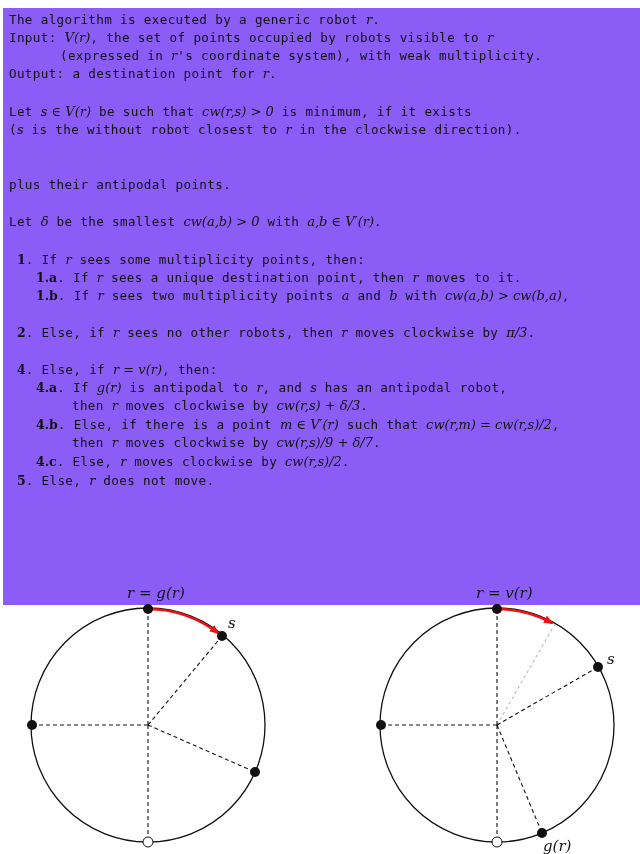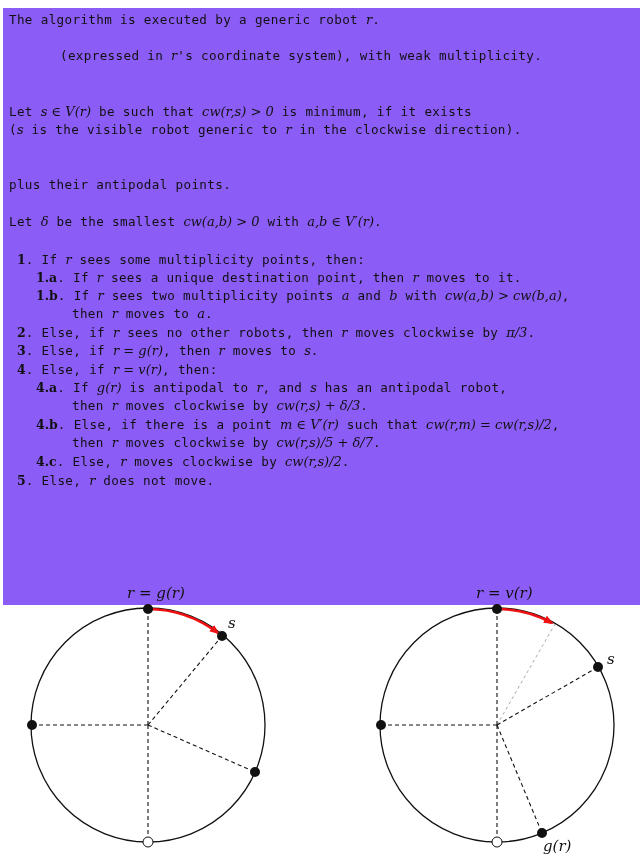--- a/index.html
+++ b/index.html
@@ -15,54 +15,54 @@
 </style>
 </head>
 <body>
 
 <div class="caption-cut"></div>
 
 <div class="algo-box">
 
   <div class="line" style="top:3px"><span>The algorithm is executed by a generic robot</span> <span class="m">r</span>.</div>
 
+  <div class="line" style="top:21px"><span>Input:</span> <span class="m">V(r)</span><span>, the set of points occupied by robots visible to</span> <span class="m">r</span></div>
 
   <div class="line" style="top:39px; left:57px"><span>(expressed in</span> <span class="m">r</span><span>'s coordinate system), with weak multiplicity.</span></div>
 
+  <div class="line" style="top:57px"><span>Output:</span> <span>a destination point for</span> <span class="m">r</span>.</div>
 
   <div class="line" style="top:95px"><span>Let</span> <span class="m">s ∈ V(r)</span> <span>be such that</span> <span class="m">cw(r,s) &gt; 0</span> <span>is minimum, if it exists</span></div>
 
-  <div class="line" style="top:113px"><span>(</span><span class="m">s</span> <span>is the visible robot generic to</span> <span class="m">r</span> <span>in the clockwise direction).</span></div>
+  <div class="line" style="top:113px"><span>(</span><span class="m">s</span> <span>is the without robot closest to</span> <span class="m">r</span> <span>in the clockwise direction).</span></div>
 
 
   <div class="line" style="top:168px"><span>plus their antipodal points.</span></div>
 
   <div class="line" style="top:205px"><span>Let</span> <span class="m">δ</span> <span>be the smallest</span> <span class="m">cw(a,b) &gt; 0</span> <span>with</span> <span class="m">a,b ∈ V′(r)</span>.</div>
 
   <div class="line" style="top:243px; left:14px"><span class="num">1</span>. <span>If</span> <span class="m">r</span> <span>sees some multiplicity points, then:</span></div>
 
   <div class="line" style="top:261px; left:33px"><span class="num">1.a</span>. <span>If</span> <span class="m">r</span> <span>sees a unique destination point, then</span> <span class="m">r</span> <span>moves to it.</span></div>
 
   <div class="line" style="top:279px; left:33px"><span class="num">1.b</span>. <span>If</span> <span class="m">r</span> <span>sees two multiplicity points</span> <span class="m">a</span> <span>and</span> <span class="m">b</span> <span>with</span> <span class="m">cw(a,b) &gt; cw(b,a)</span>,</div>
 
-  <div class="line" style="top:297px; left:69px"><span>then</span> <span class="m">r</span> <span>moves to</span> <span class="m">a</span>.</div>
 
   <div class="line" style="top:316px; left:14px"><span class="num">2</span>. <span>Else, if</span> <span class="m">r</span> <span>sees no other robots, then</span> <span class="m">r</span> <span>moves clockwise by</span> <span class="m">π/3</span>.</div>
 
-  <div class="line" style="top:334px; left:14px"><span class="num">3</span>. <span>Else, if</span> <span class="m">r = g(r)</span><span>, then</span> <span class="m">r</span> <span>moves to</span> <span class="m">s</span>.</div>
 
   <div class="line" style="top:353px; left:14px"><span class="num">4</span>. <span>Else, if</span> <span class="m">r = v(r)</span><span>, then:</span></div>
 
   <div class="line" style="top:371px; left:33px"><span class="num">4.a</span>. <span>If</span> <span class="m">g(r)</span> <span>is antipodal to</span> <span class="m">r</span><span>, and</span> <span class="m">s</span> <span>has an antipodal robot,</span></div>
 
   <div class="line" style="top:389px; left:69px"><span>then</span> <span class="m">r</span> <span>moves clockwise by</span> <span class="m">cw(r,s) + δ/3</span>.</div>
 
   <div class="line" style="top:408px; left:33px"><span class="num">4.b</span>. <span>Else, if there is a point</span> <span class="m">m ∈ V′(r)</span> <span>such that</span> <span class="m">cw(r,m) = cw(r,s)/2</span>,</div>
 
-  <div class="line" style="top:426px; left:69px"><span>then</span> <span class="m">r</span> <span>moves clockwise by</span> <span class="m">cw(r,s)/5 + δ/7</span>.</div>
+  <div class="line" style="top:426px; left:69px"><span>then</span> <span class="m">r</span> <span>moves clockwise by</span> <span class="m">cw(r,s)/9 + δ/7</span>.</div>
 
   <div class="line" style="top:445px; left:33px"><span class="num">4.c</span>. <span>Else,</span> <span class="m">r</span> <span>moves clockwise by</span> <span class="m">cw(r,s)/2</span>.</div>
 
   <div class="line" style="top:464px; left:14px"><span class="num">5</span>. <span>Else,</span> <span class="m">r</span> <span>does not move.</span></div>
 </div>
 
 <div class="fig" style="left:0">
   <svg width="320" height="284" viewBox="0 570 320 284">
     <defs>
       <marker id="arrowL" markerWidth="10" markerHeight="8" refX="8" refY="4" orient="auto" markerUnits="userSpaceOnUse">

